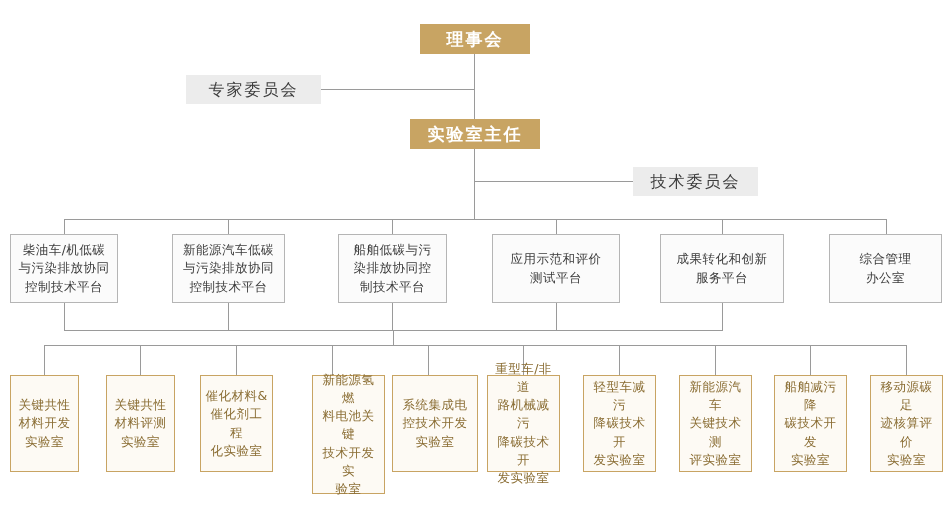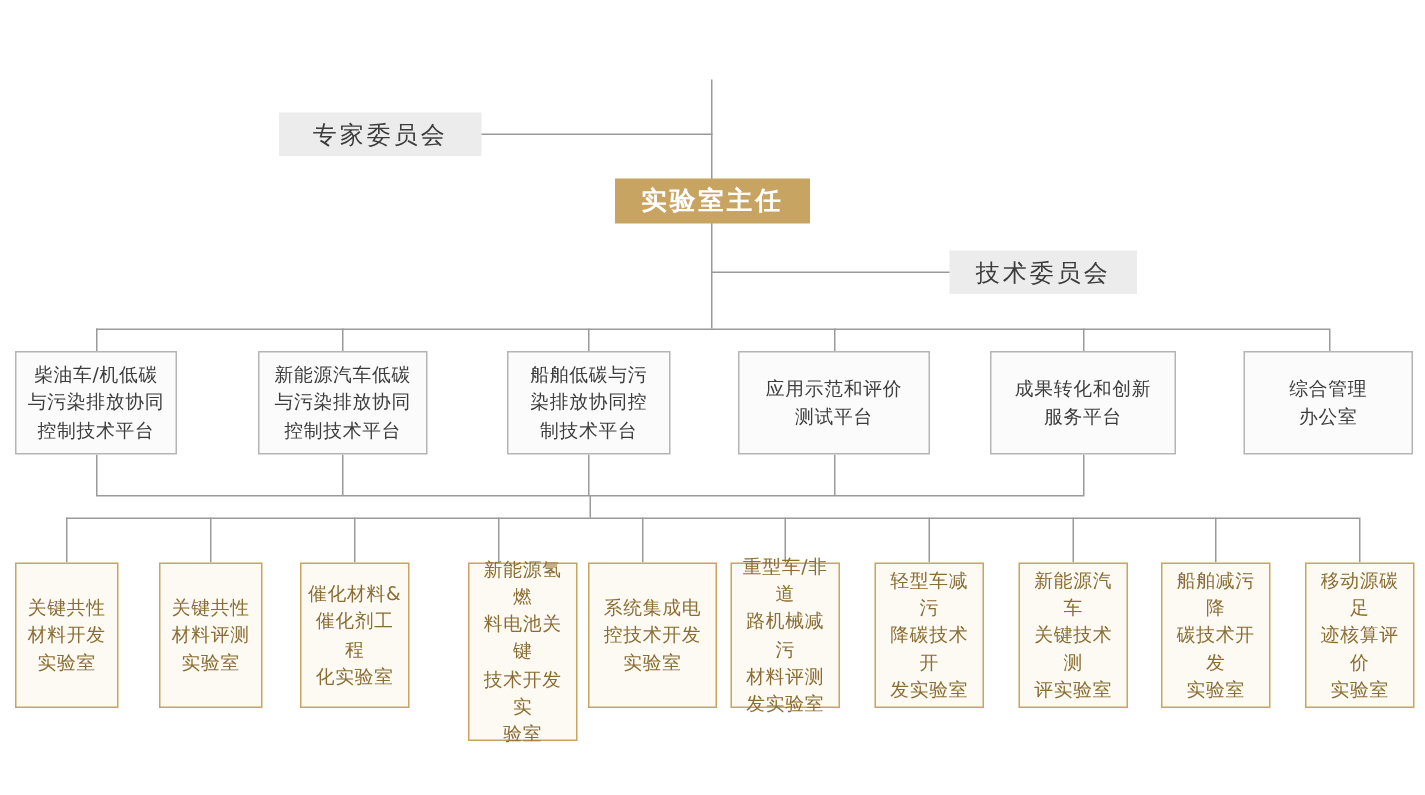--- a/index.html
+++ b/index.html
@@ -108,20 +108,23 @@
   <div class="line v" style="left:140px; top:345px; height:30px;"></div>
   <div class="line v" style="left:236px; top:345px; height:30px;"></div>
   <div class="line v" style="left:332px; top:345px; height:30px;"></div>
   <div class="line v" style="left:428px; top:345px; height:30px;"></div>
   <div class="line v" style="left:523px; top:345px; height:30px;"></div>
   <div class="line v" style="left:619px; top:345px; height:30px;"></div>
   <div class="line v" style="left:715px; top:345px; height:30px;"></div>
   <div class="line v" style="left:810px; top:345px; height:30px;"></div>
   <div class="line v" style="left:906px; top:345px; height:30px;"></div>
 
+  <div class="node gold" style="left:420px; top:24px; width:110px; height:30px;">
+    <span class="node-inner">理事会</span>
+  </div>
 
   <div class="node grey" style="left:186px; top:75px; width:135px; height:29px;">
     <span class="node-inner">专家委员会</span>
   </div>
 
   <div class="node gold" style="left:410px; top:119px; width:130px; height:30px;">
     <span class="node-inner">实验室主任</span>
   </div>
 
   <div class="node grey" style="left:633px; top:167px; width:125px; height:29px;">
@@ -178,21 +181,21 @@
 验室</span>
   </div>
   <div class="node lab" style="left:392px; top:375px; width:86px; height:97px;">
     <span class="node-inner">系统集成电
 控技术开发
 实验室</span>
   </div>
   <div class="node lab" style="left:487px; top:375px; width:73px; height:97px;">
     <span class="node-inner">重型车/非道
 路机械减污
-材料评测
+降碳技术开
 发实验室</span>
   </div>
   <div class="node lab" style="left:583px; top:375px; width:73px; height:97px;">
     <span class="node-inner">轻型车减污
 降碳技术开
 发实验室</span>
   </div>
   <div class="node lab" style="left:679px; top:375px; width:73px; height:97px;">
     <span class="node-inner">新能源汽车
 关键技术测

